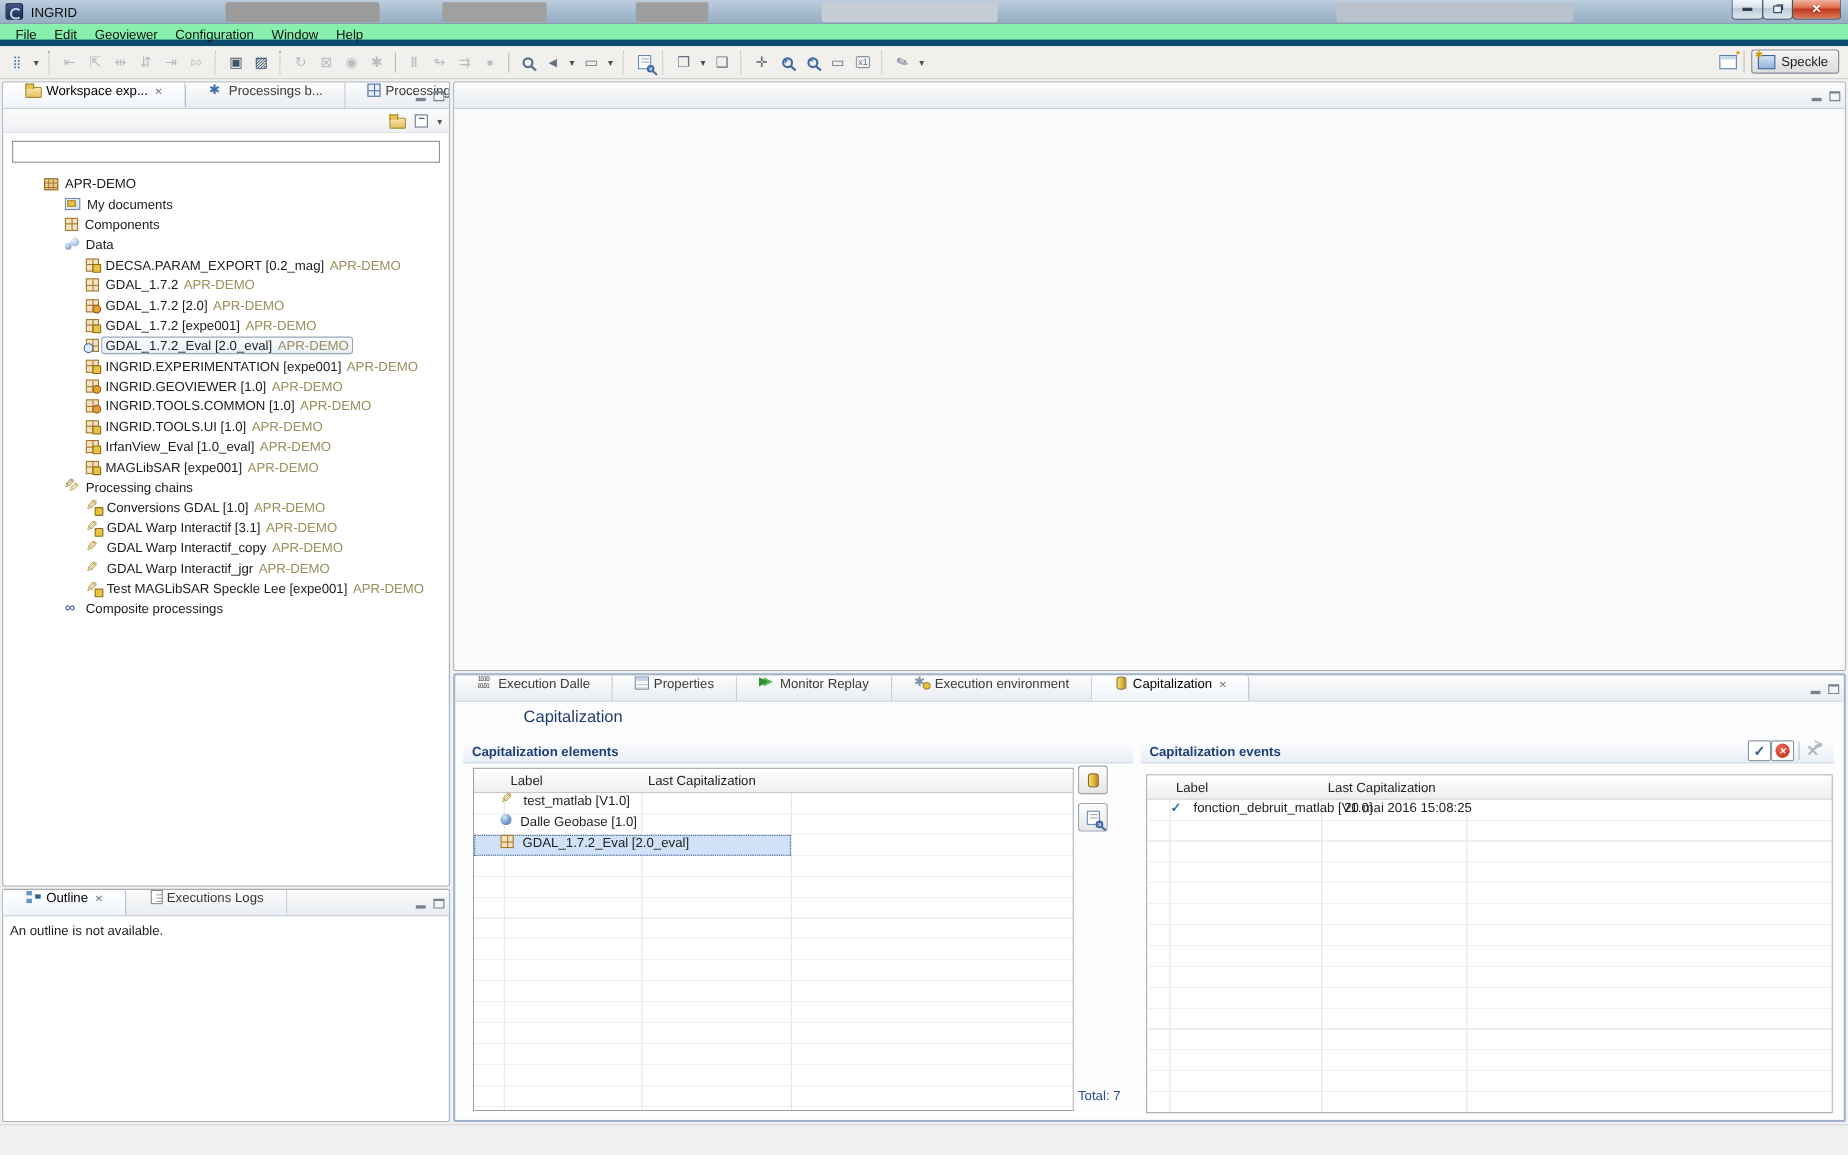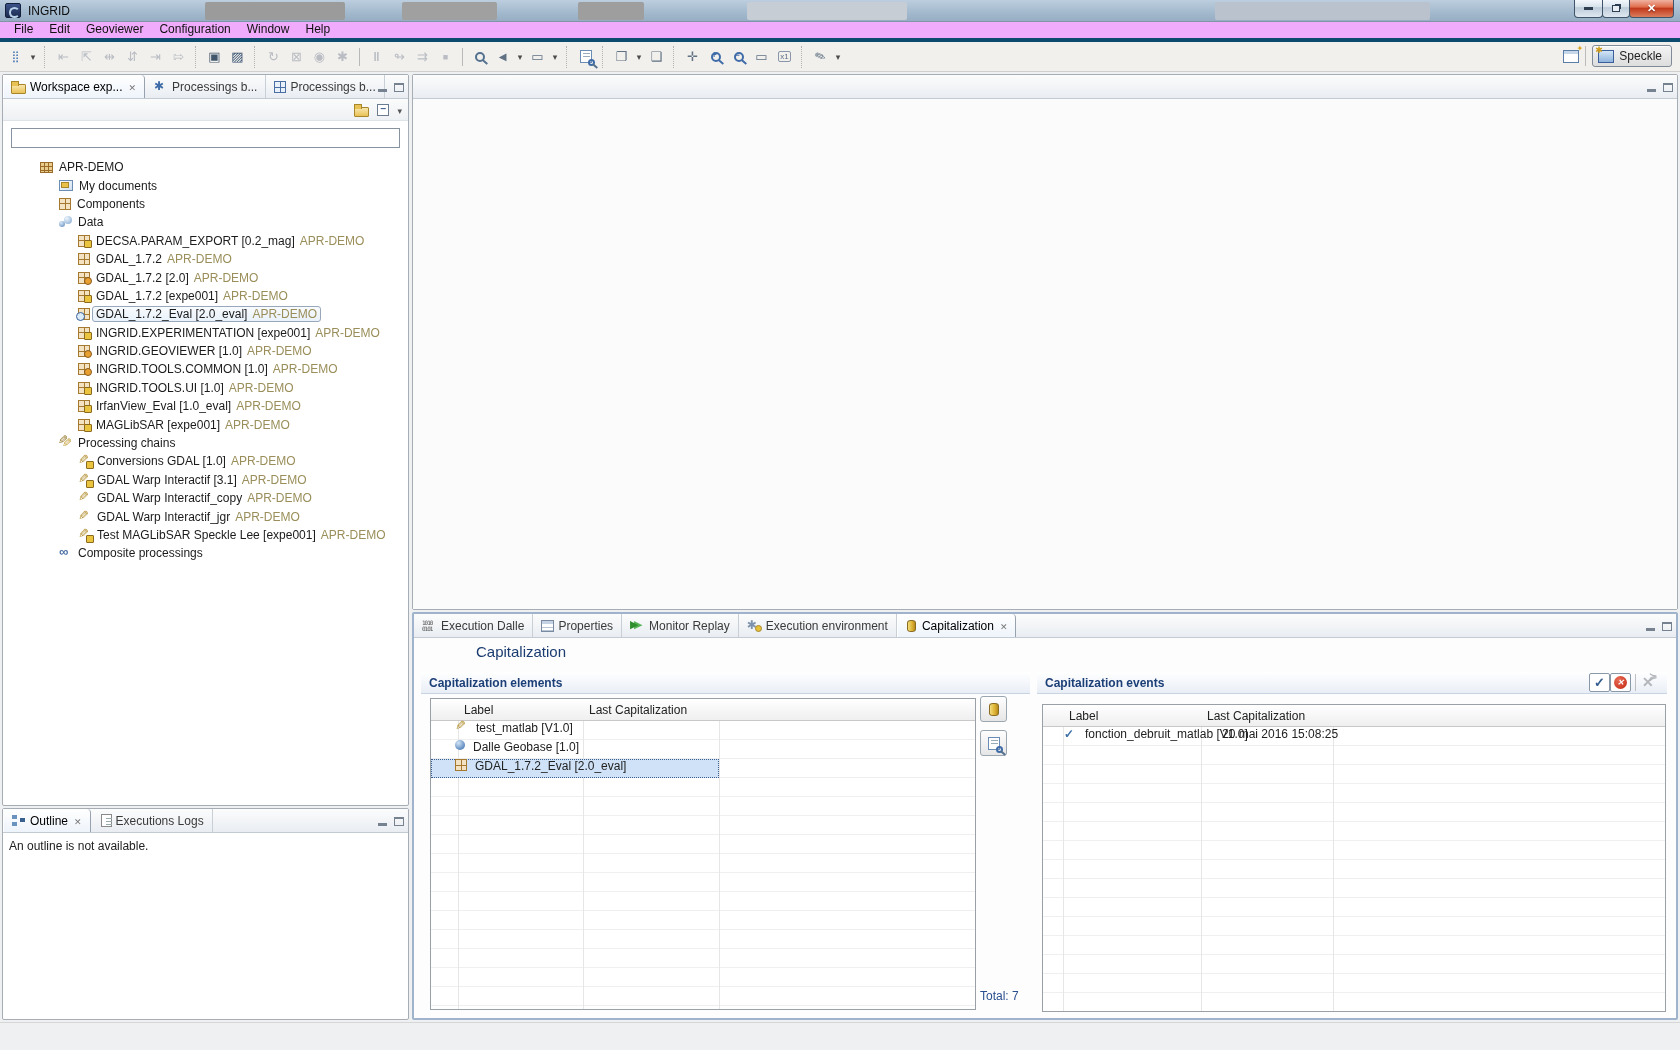--- a/index.html
+++ b/index.html
@@ -19,22 +19,22 @@
   .winbtns{position:absolute;right:6px;top:0;display:flex}
   .wbtn{height:18px;border:1px solid #3f5468;border-top:none;display:flex;align-items:center;justify-content:center;
     border-radius:0 0 4px 4px;margin-left:-1px;background:linear-gradient(#f3f8fc,#d9e3ec 40%,#bdcbda 45%,#dfe8f0)}
   .wbtn.min{width:29px}.wbtn.restore{width:28px}
   .wbtn.close{width:45px;background:linear-gradient(#f0b2a2,#e0704f 40%,#c23a1e 50%,#da7d5c);color:#fff}
   .wbtn.min i{display:block;width:9px;height:3px;background:#2e3f52}
   .wbtn.restore i{display:block;width:8px;height:7px;border:1px solid #2e3f52;background:#e8eef4;box-shadow:2px -2px 0 -1px #2e3f52}
   .wbtn.close::before{content:"✕";font-size:11px;font-weight:bold;text-shadow:0 1px 1px #7a1c0a}
 
   
-  .menubar{position:absolute;left:0;top:22px;width:1680px;height:20px;background:#f0abfc;
-    border-bottom:4px solid #0c4a6e;display:flex;align-items:flex-end;padding-left:6px}
+  .menubar{position:absolute;left:0;top:22px;width:1680px;height:20px;background:#86efac;
+    border-bottom:6px solid #0c4a6e;display:flex;align-items:flex-start;padding-left:6px}
   .menu-item{padding:2px 8px;color:#111}
 
   
   .toolbar{position:absolute;left:0;top:42px;width:1680px;height:30px;background:#f2f0ed;
     border-bottom:1px solid #cfcfcf;display:flex;align-items:center;padding-left:4px}
   .tsep{width:5px;height:22px;border-left:1px dotted #b3b3b3;margin:0 3px 0 5px}
   .tsolid{width:1px;height:18px;background:#b9b9b9;margin:0 5px}
   .tbtn{width:23px;height:22px;display:flex;align-items:center;justify-content:center;font-size:13px;color:#5f7183}
   .tbtn.off{color:#b9bdc3}
   .tbtn[data-name="new-wizard-icon"]::before{content:"⣿";color:#4a7ab5;font-size:11px}
@@ -78,21 +78,21 @@
     border:1px solid #7f8b98;border-radius:3px;background:linear-gradient(#f4f4f4,#dddddd);box-shadow:inset 0 1px 0 #fff}
   .mon-ico{position:relative;width:16px;height:13px;border:1px solid #3a5f9a;
     background:linear-gradient(#d4e5f6,#8fb4dc)}
   .mon-ico::before{content:"✱";position:absolute;left:-4px;top:-6px;font-size:9px;color:#cc9a16}
 
   
   .part{position:absolute;background:#fff;border:1px solid #a7adb5;border-radius:2px;overflow:hidden;
     display:flex;flex-direction:column}
   .tabrow{height:24px;flex:none;background:linear-gradient(#fcfcfc,#e9edf2);border-bottom:1px solid #c2cad2;
     display:flex;align-items:stretch;position:relative}
-  .tab{display:flex;align-items:center;gap:4px;padding:0 8px;border-right:1px solid #c9cfd6;color:#3a3a3a;white-space:nowrap}
+  .tab{display:flex;gap:4px;padding:0 20px;border-right:1px solid #c9cfd6;color:#3a3a3a;white-space:nowrap}
   .tab.active{background:linear-gradient(#ffffff,#eef4fb);border-right:1px solid #98a2ae;
     box-shadow:inset 1px 1px 0 #fff;color:#000;border-top-right-radius:4px}
   .tabx::before{content:"✕";font-size:9px;color:#777;margin-left:2px}
   .partbtns{position:absolute;right:4px;top:0;height:24px;display:flex;align-items:center;gap:7px}
   .pmin i{display:block;width:9px;height:3px;background:#76828f;margin-top:7px}
   .pmax i{display:block;width:10px;height:9px;border:1px solid #76828f;border-top-width:2px}
 
   
   .tabico{position:relative;width:15px;height:13px;flex:none}
   .ico-folder::before{content:"";position:absolute;left:0;top:4px;width:13px;height:8px;

